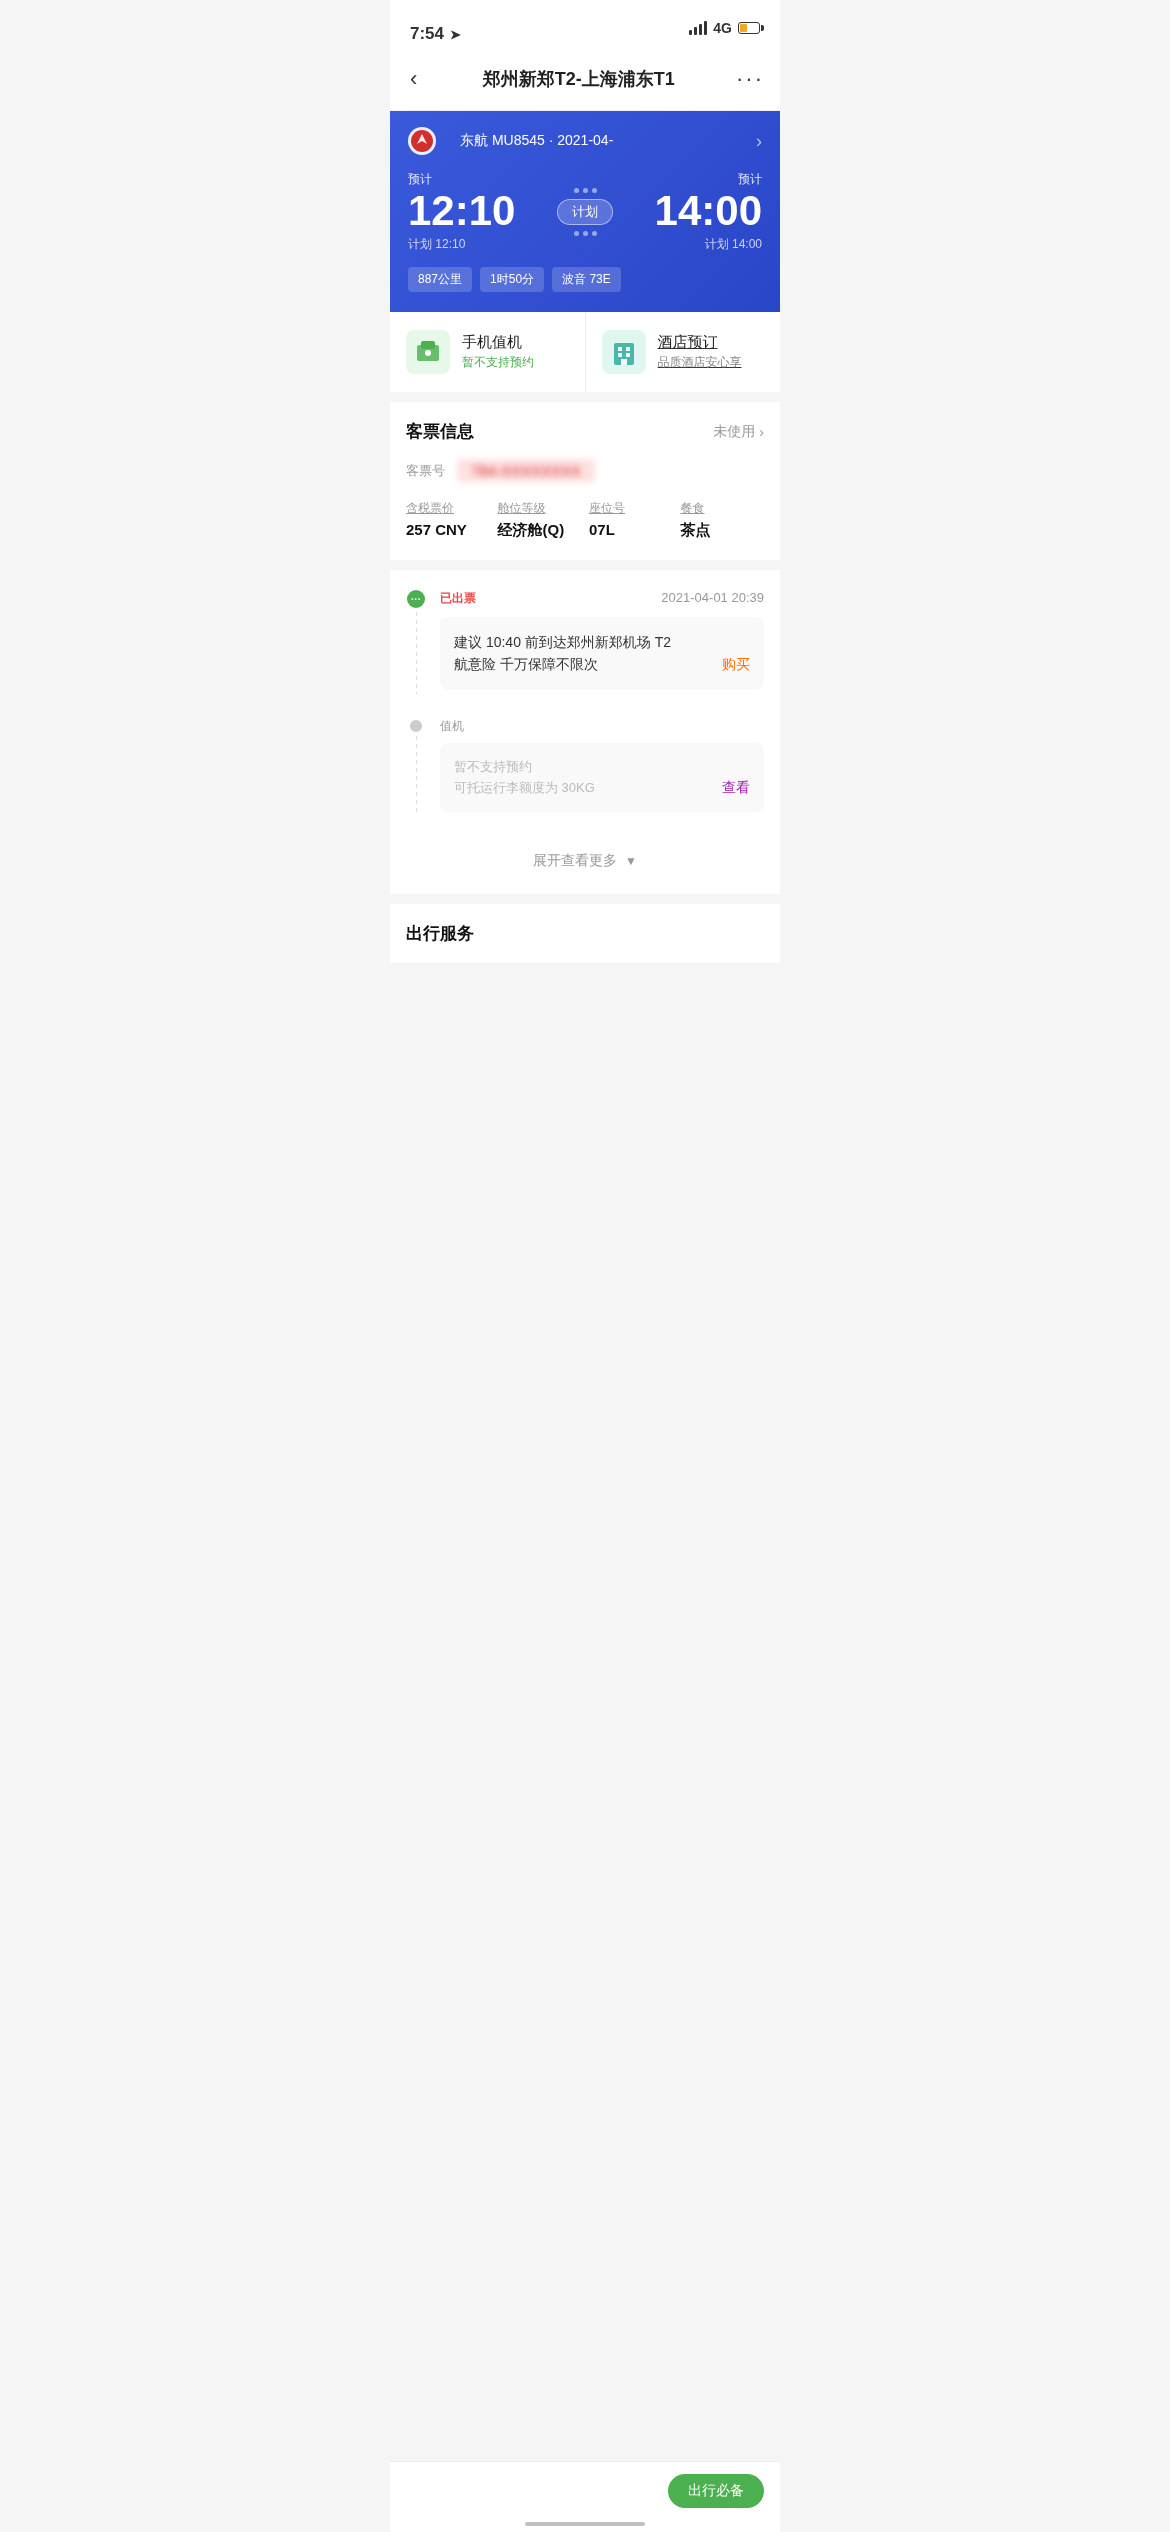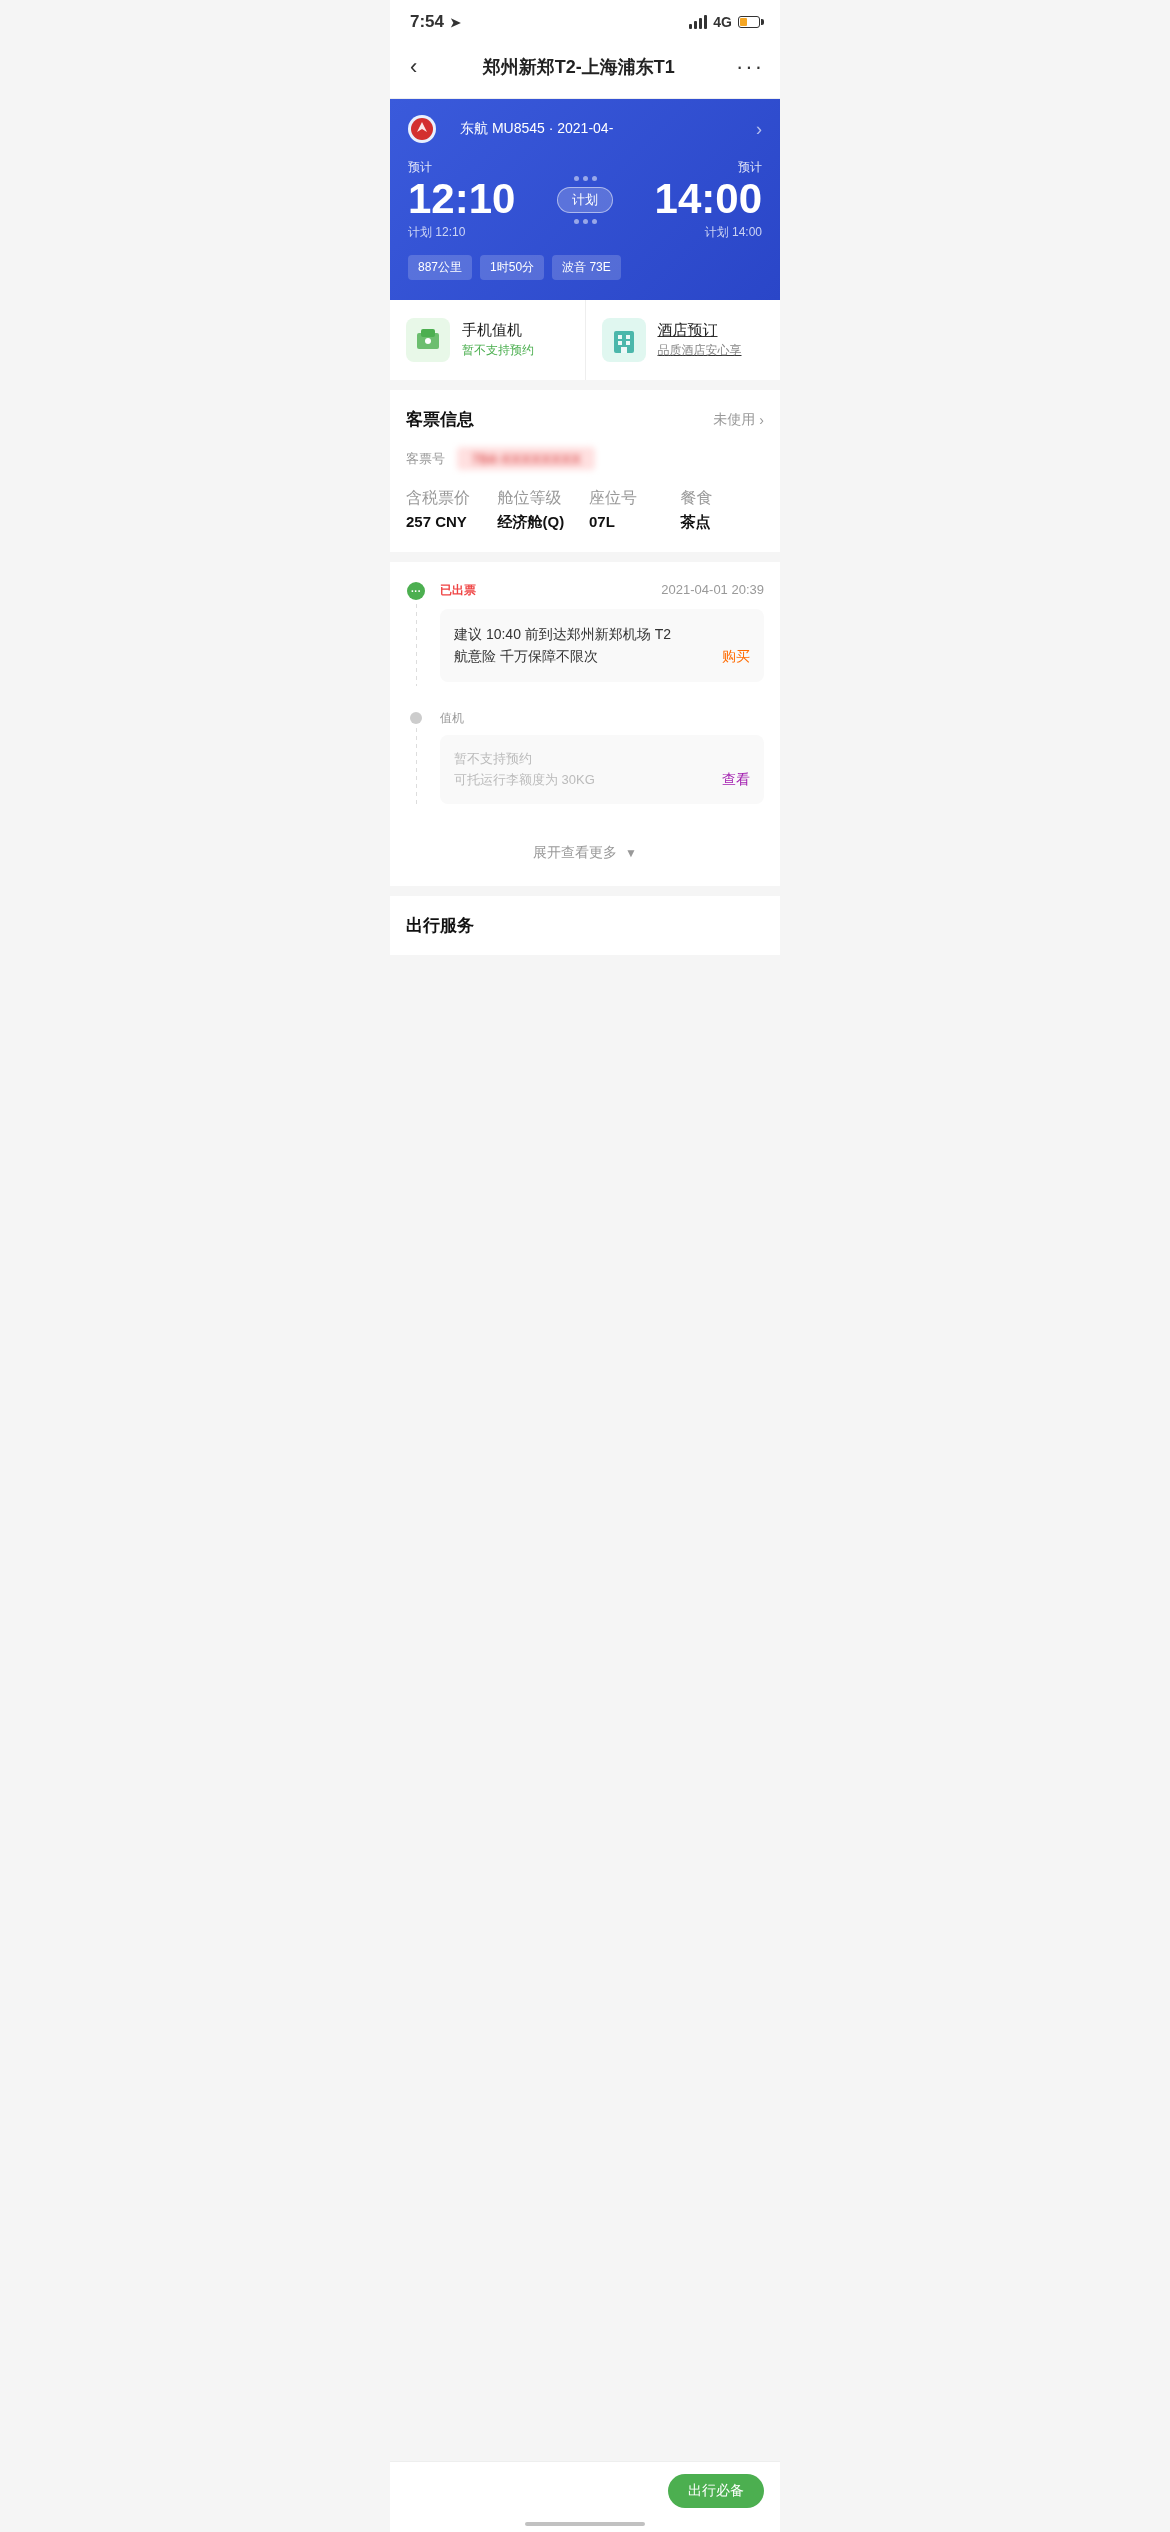--- a/index.html
+++ b/index.html
@@ -185,21 +185,21 @@
       font-weight: 500;
       filter: blur(3px);
     }
 
     .ticket-details {
       display: grid;
       grid-template-columns: repeat(4, 1fr);
       gap: 8px;
     }
     .ticket-detail-item { display: flex; flex-direction: column; gap: 4px; }
-    .detail-label { color: #999; font-size: 16px; }
+    .detail-label { color: #999; font-size: 12px; text-decoration: underline; }
     .detail-value { color: #111; font-size: 15px; font-weight: 600; }
 
     
     .timeline-card {
       background: #fff;
       margin-bottom: 10px;
       padding: 20px 16px;
     }
     .timeline-item {
       display: flex;
@@ -307,21 +307,21 @@
       width: 120px; height: 4px;
       background: #333;
       border-radius: 2px;
       opacity: 0.3;
     }
   </style>
 </head>
 <body>
 
 <div class="status-bar">
-  <div style="display:flex;align-items:center;gap:6px;">
+  <div style="display:flex;align-items:center;gap:6px;margin-top:12px;">
     <span class="status-time">7:54</span>
     <span style="font-size:13px;">➤</span>
   </div>
   <div class="status-icons">
     <div class="signal-bars">
       <div class="signal-bar" style="width:3px;height:5px;"></div>
       <div class="signal-bar" style="width:3px;height:8px;"></div>
       <div class="signal-bar" style="width:3px;height:11px;"></div>
       <div class="signal-bar" style="width:3px;height:14px;"></div>
     </div>

